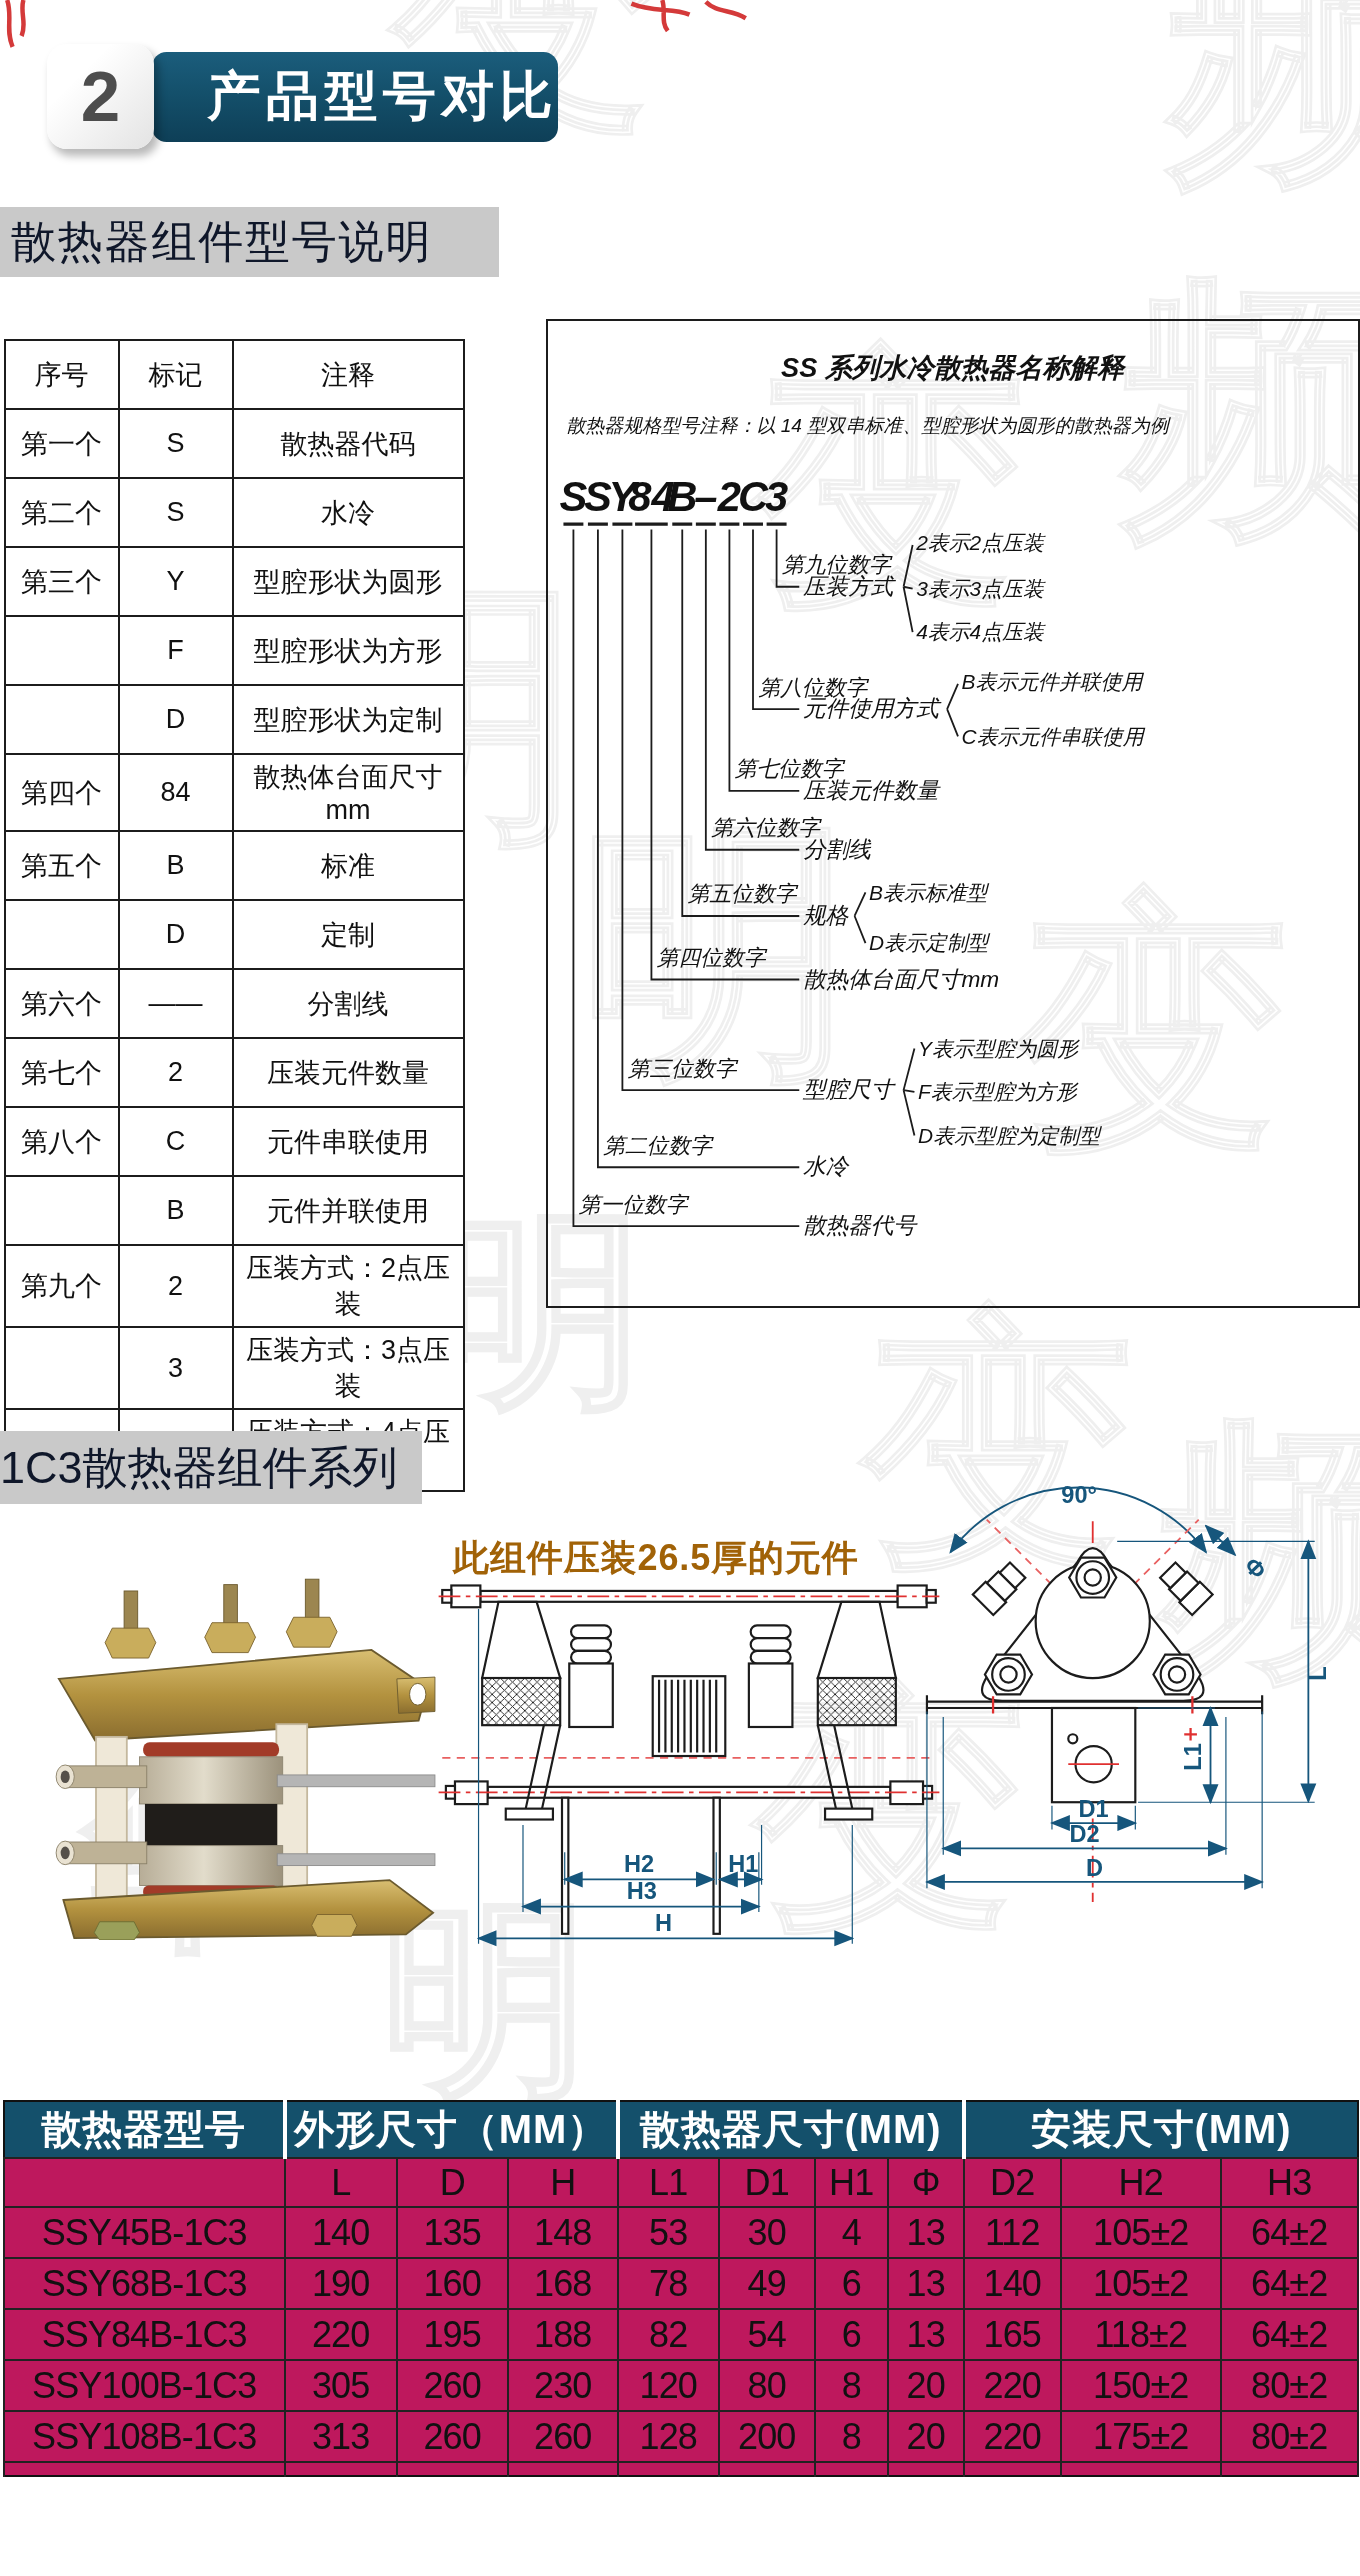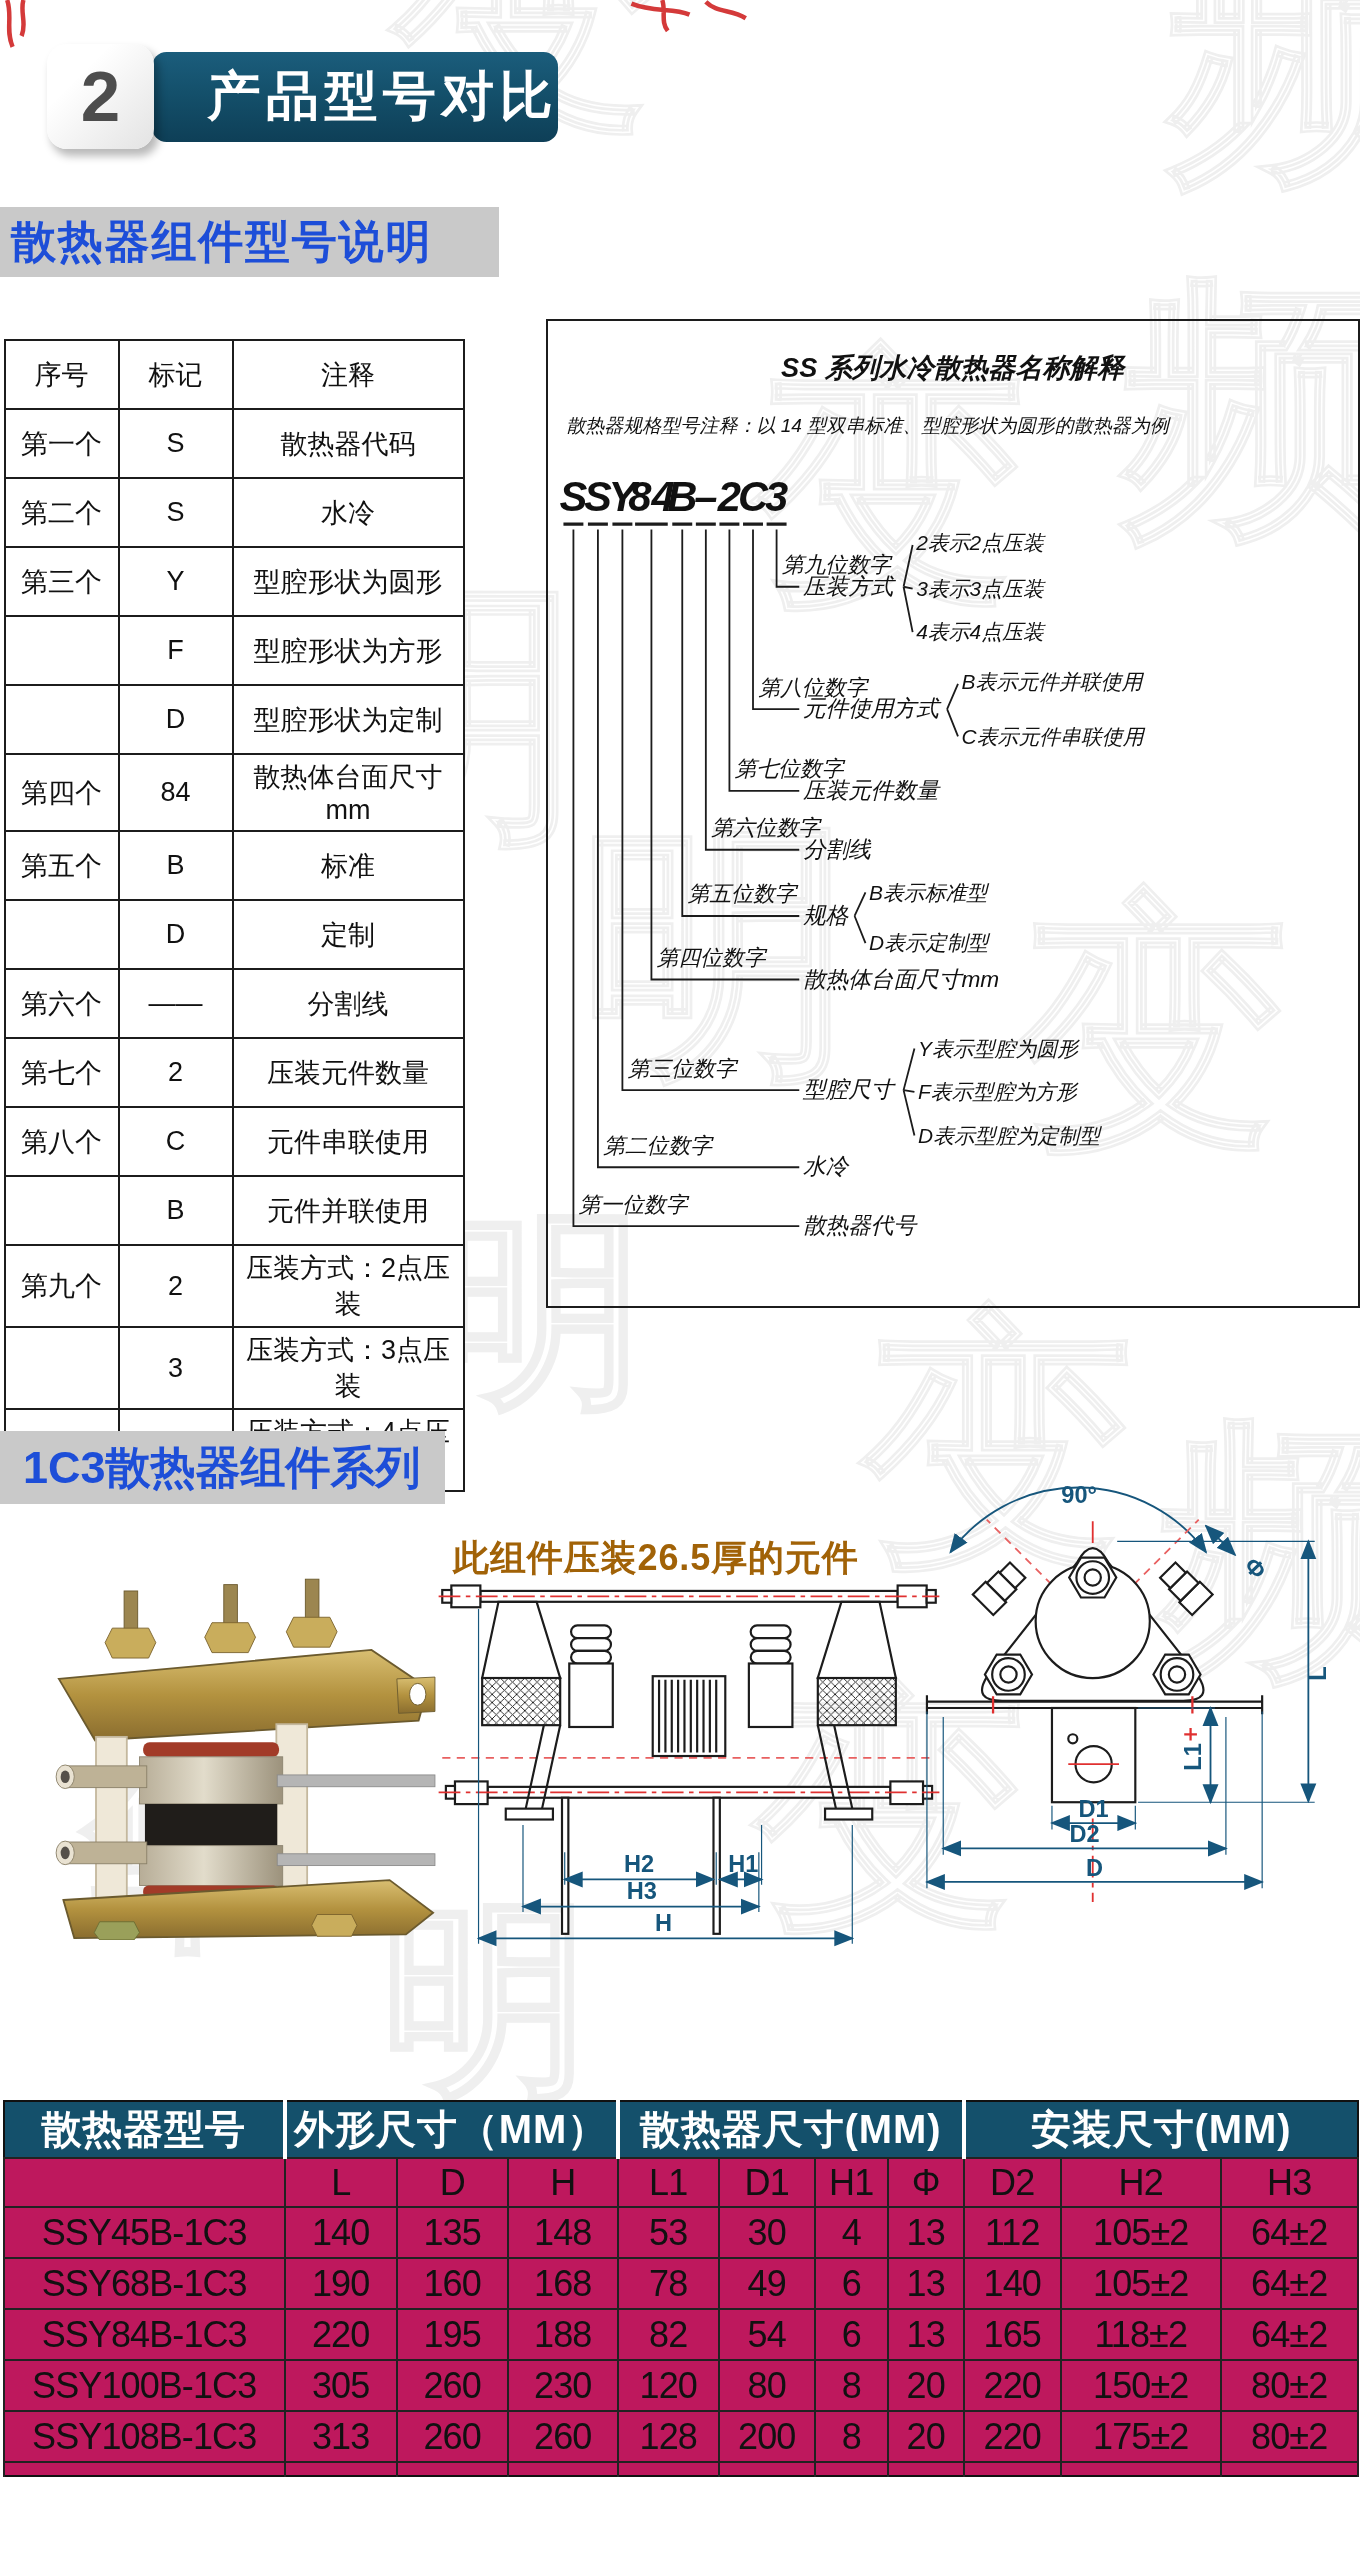--- a/index.html
+++ b/index.html
@@ -17,24 +17,24 @@
   .num-card{position:absolute;left:47px;top:44px;width:107px;height:105px;z-index:3;
       background:linear-gradient(135deg,#ffffff 30%,#e3e3e3 100%);
       border-radius:20px;box-shadow:4.5px 6.3px 9px rgba(0,0,0,.28);
       display:flex;align-items:center;justify-content:center;}
   .num-card span{font-size:71px;font-weight:700;color:#4d4d4d;}
   .banner{position:absolute;left:152px;top:52px;width:406px;height:90px;z-index:2;
       background:linear-gradient(180deg,#1b5d7c 0%,#14506b 45%,#0e3f57 100%);
       border-radius:14.5px;display:flex;align-items:center;justify-content:flex-end;}
   .banner span{color:#fff;font-size:53px;font-weight:700;letter-spacing:5.4px;}
   .graybar{position:absolute;z-index:2;background:#c9c9c9;display:flex;align-items:center;}
-  .graybar span{color:#1d4ed8;font-weight:700;text-align:right;}
+  .graybar span{color:#0f172a;font-weight:400;text-align:right;}
   #sec1{left:0;top:207px;width:488px;height:70px;padding-left:11px;}
   #sec1 span{font-size:45px;letter-spacing:1.8px;}
-  #sec2{left:0;top:1431px;width:422px;height:73px;padding-left:23px;}
+  #sec2{left:0;top:1431px;width:422px;height:73px;padding-left:0;}
   #sec2 span{font-size:45px;}
 
   
   #left-table{position:absolute;left:3.6px;top:339px;z-index:2;}
   #left-table table{border-collapse:collapse;table-layout:fixed;width:460px;background:#fff;}
   #left-table td,#left-table th{border:2.3px solid #1c1c1c;text-align:center;
       font-size:27px;font-weight:400;height:59px;padding:4px;overflow:hidden;}
 
   
   #naming-panel{position:absolute;left:546px;top:319px;width:810px;height:985px;

